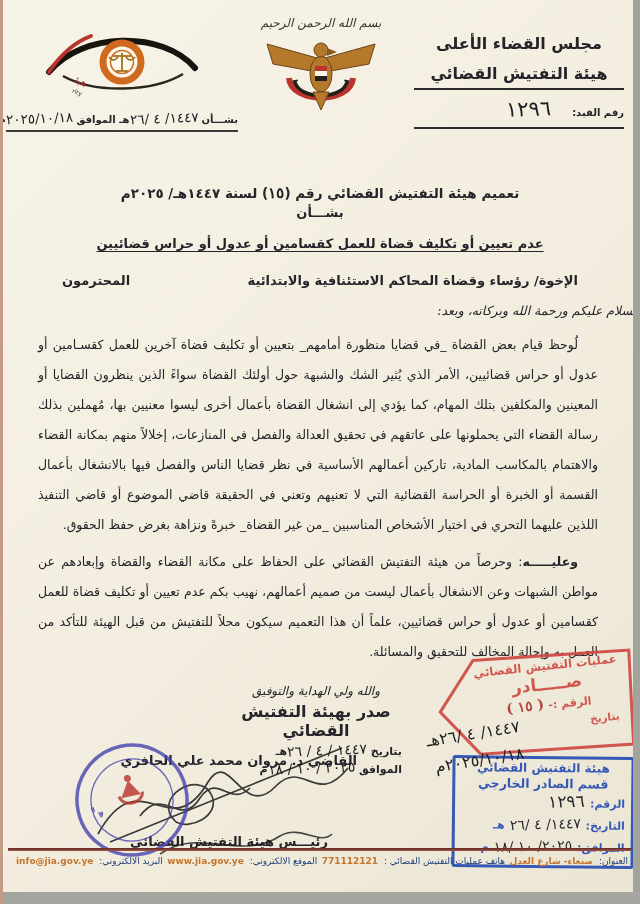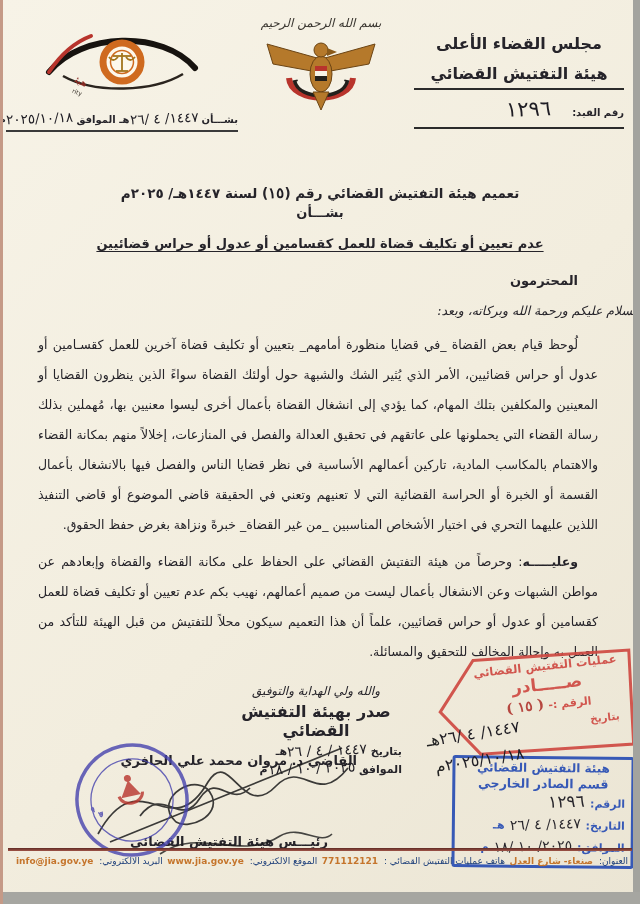--- a/index.html
+++ b/index.html
@@ -160,20 +160,21 @@
 
   <div class="title-block">
     <div class="t1">
       <span>تعميم هيئة التفتيش القضائي رقم (</span><span class="hand num">١٥</span><span>) لسنة ١٤٤٧هـ/ ٢٠٢٥م</span>
     </div>
     <div class="t2">بشـــأن</div>
     <div class="t3">عدم تعيين أو تكليف قضاة للعمل كقسامين أو عدول أو حراس قضائيين</div>
   </div>
 
   <div class="addr-row">
+    <span>الإخوة/ رؤساء وقضاة المحاكم الاستئنافية والابتدائية</span>
     <span>المحترمون</span>
   </div>
   <div class="greeting">السلام عليكم ورحمة الله وبركاته، وبعد:</div>
 
   <div class="para p1">لُوحظ قيام بعض القضاة _في قضايا منظورة أمامهم_ بتعيين أو تكليف قضاة آخرين للعمل كقسـامين أو عدول أو حراس قضائيين، الأمر الذي يُثير الشك والشبهة حول أولئك القضاة سواءً الذين ينظرون القضايا أو المعينين والمكلفين بتلك المهام، كما يؤدي إلى انشغال القضاة بأعمال أخرى ليسوا معنيين بها، مُهملين بذلك رسالة القضاء التي يحملونها على عاتقهم في تحقيق العدالة والفصل في المنازعات، إخلالاً منهم بمكانة القضاء والاهتمام بالمكاسب المادية، تاركين أعمالهم الأساسية في نظر قضايا الناس والفصل فيها بالانشغال بأعمال القسمة أو الخبرة أو الحراسة القضائية التي لا تعنيهم وتعني في الحقيقة قاضي الموضوع أو قاضي التنفيذ اللذين عليهما التحري في اختيار الأشخاص المناسبين _من غير القضاة_ خبرةً ونزاهة بغرض حفظ الحقوق.</div>
   <div class="para p2">
     <span class="lead">وعليـــــه</span><span>: وحرصاً من هيئة التفتيش القضائي على الحفاظ على مكانة القضاء والقضاة وإبعادهم عن مواطن الشبهات وعن الانشغال بأعمال ليست من صميم أعمالهم، نهيب بكم عدم تعيين أو تكليف قضاة للعمل كقسامين أو عدول أو حراس قضائيين، علماً أن هذا التعميم سيكون محلاً للتفتيش من قبل الهيئة للتأكد من العمل به وإحالة المخالف للتحقيق والمسائلة.</span>
   </div>
 
   <div class="closing">

